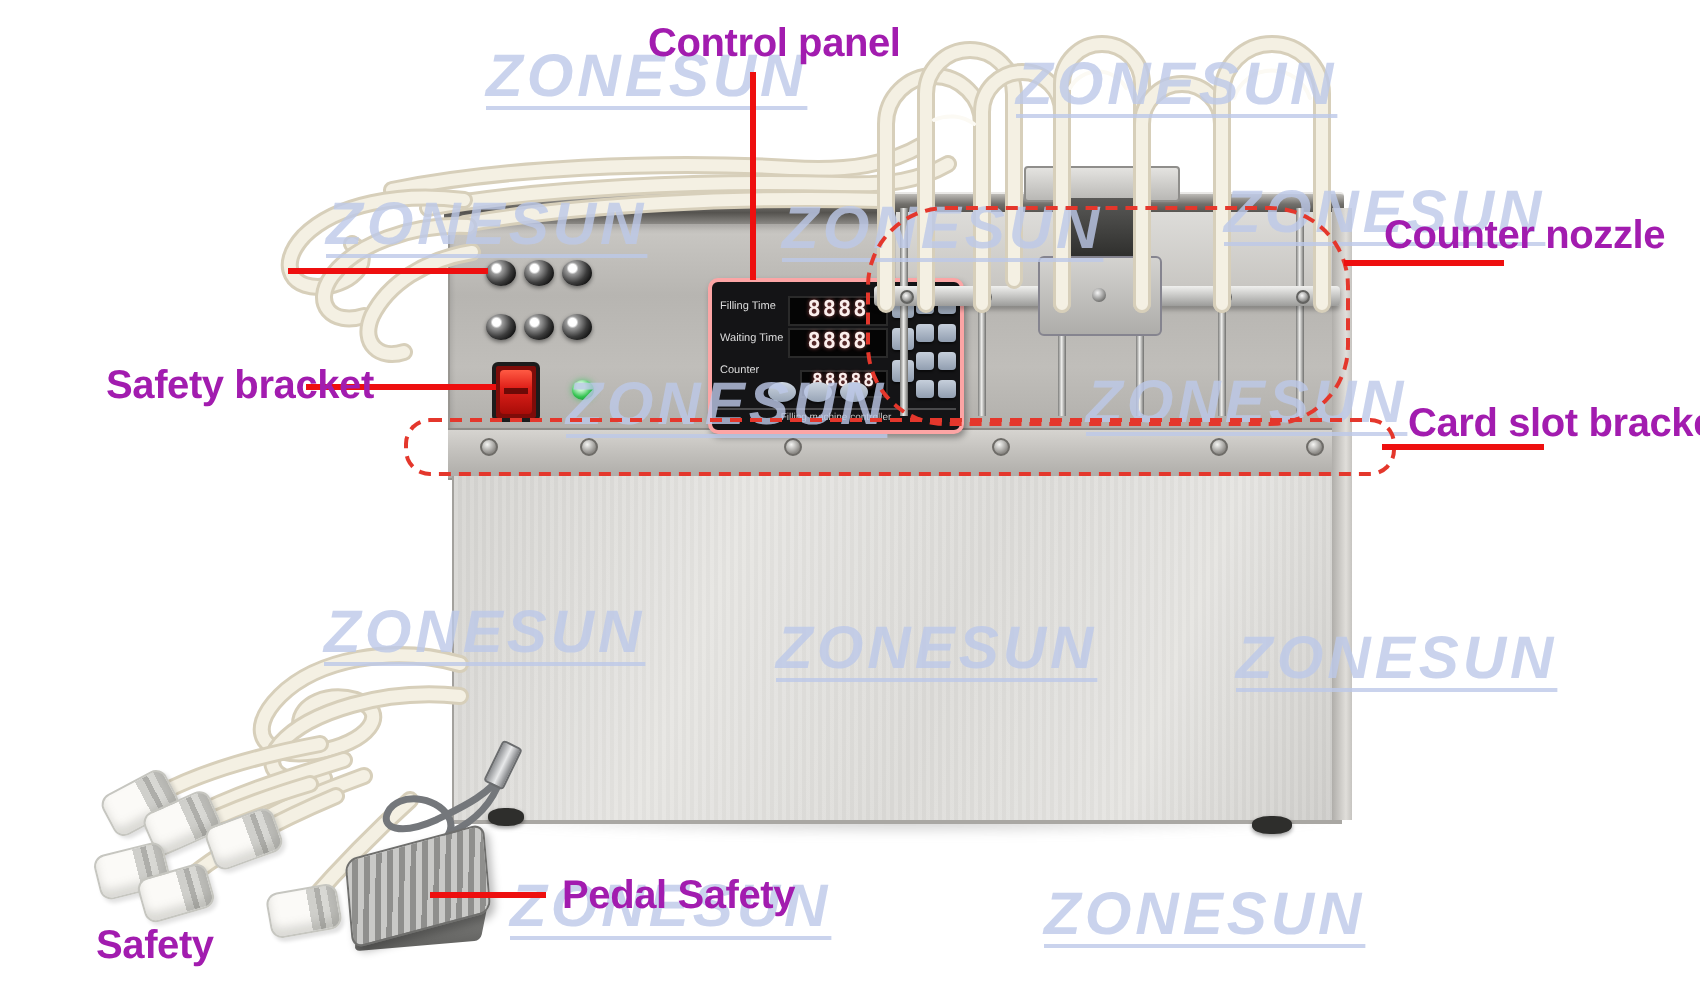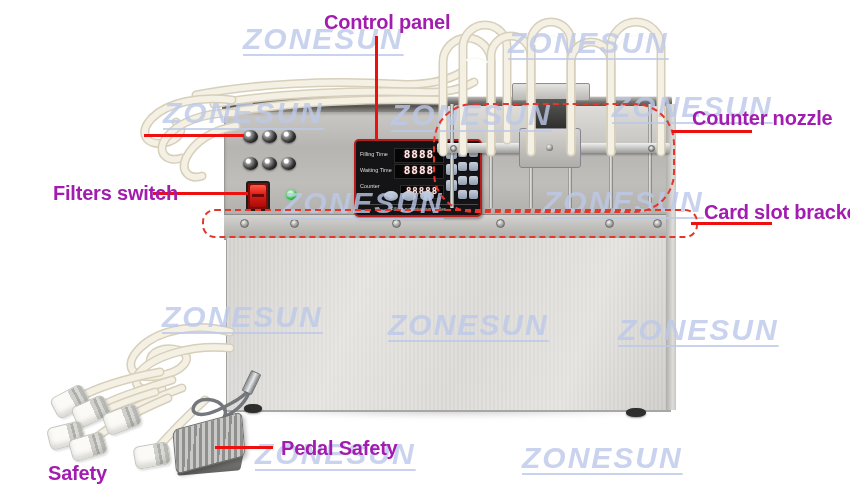--- a/index.html
+++ b/index.html
@@ -41,21 +41,21 @@
     border:2px solid #1c1c1c;border-radius:3px;}
   .safety::before{content:"";position:absolute;left:2px;right:2px;top:2px;bottom:2px;
     background:linear-gradient(180deg,#ff5a43 0,#e0211a 40%,#a80c08 100%);border-radius:2px;}
   .safety::after{content:"";position:absolute;left:4px;right:4px;top:11px;height:3px;background:#6d0a07;}
   .lamp{left:286px;top:190px;width:11px;height:10px;border-radius:50%;z-index:3;
     background:radial-gradient(circle at 40% 32%,#c8f7d0 0 2px,#35c452 55%,#0c8a29 85%);
     box-shadow:0 0 3px rgba(40,200,80,.7);}
 
   
   .cpanel{left:354px;top:139px;width:124px;height:74px;z-index:3;background:#141416;
-    border:2px solid #b91c1c;border-radius:5px;box-shadow:1px 2px 3px rgba(0,0,0,.35);}
+    border:2px solid #fca5a5;border-radius:5px;box-shadow:1px 2px 3px rgba(0,0,0,.35);}
   .cp-label{position:absolute;left:4px;width:36px;color:#dcdcdc;font-size:6px;line-height:7px;
     white-space:nowrap;transform:scale(.92);transform-origin:left top;}
   .cp-disp{position:absolute;left:38px;width:48px;height:13px;background:#050505;border:1px solid #2a2a2a;
     color:#fbeeec;font-family:"DejaVu Sans Mono",monospace;font-weight:bold;font-size:11px;
     line-height:12px;text-align:center;letter-spacing:1px;text-shadow:0 0 2px rgba(255,120,120,.6);}
   .cp-disp.small{left:44px;width:42px;height:12px;font-size:9px;line-height:11px;}
   .cp-btn{position:absolute;width:11px;height:11px;border-radius:2px;
     background:linear-gradient(180deg,#c6cfdb,#919eb0);box-shadow:0 1px 1px rgba(0,0,0,.5);}
   .cp-grid{width:9px;height:9px;}
   .cp-oval{position:absolute;width:14px;height:10px;border-radius:50%;
@@ -272,19 +272,19 @@
   <div class="abs dash-box" style="left:202px;top:209px;width:492px;height:25px;border-radius:13px"></div>
 
   <div class="abs rline" style="left:375px;top:36px;width:3px;height:104px"></div>
   <div class="abs rline" style="left:144px;top:134px;width:100px;height:3px"></div>
   <div class="abs rline" style="left:153px;top:192px;width:95px;height:3px"></div>
   <div class="abs rline" style="left:672px;top:130px;width:80px;height:3px"></div>
   <div class="abs rline" style="left:691px;top:222px;width:81px;height:3px"></div>
   <div class="abs rline" style="left:215px;top:446px;width:58px;height:3px"></div>
 
   <div class="abs lbl" style="left:324px;top:11px">Control panel</div>
-  <div class="abs lbl" style="left:53px;top:182px">Filters switch</div>
+  <div class="abs lbl" style="left:53px;top:182px">Safety bracket</div>
   <div class="abs lbl" style="left:692px;top:107px">Counter nozzle</div>
   <div class="abs lbl" style="left:704px;top:201px">Card slot bracket</div>
   <div class="abs lbl" style="left:281px;top:437px">Pedal Safety</div>
   <div class="abs lbl" style="left:48px;top:462px">Safety</div>
 
 </div>
 
 </body></html>

